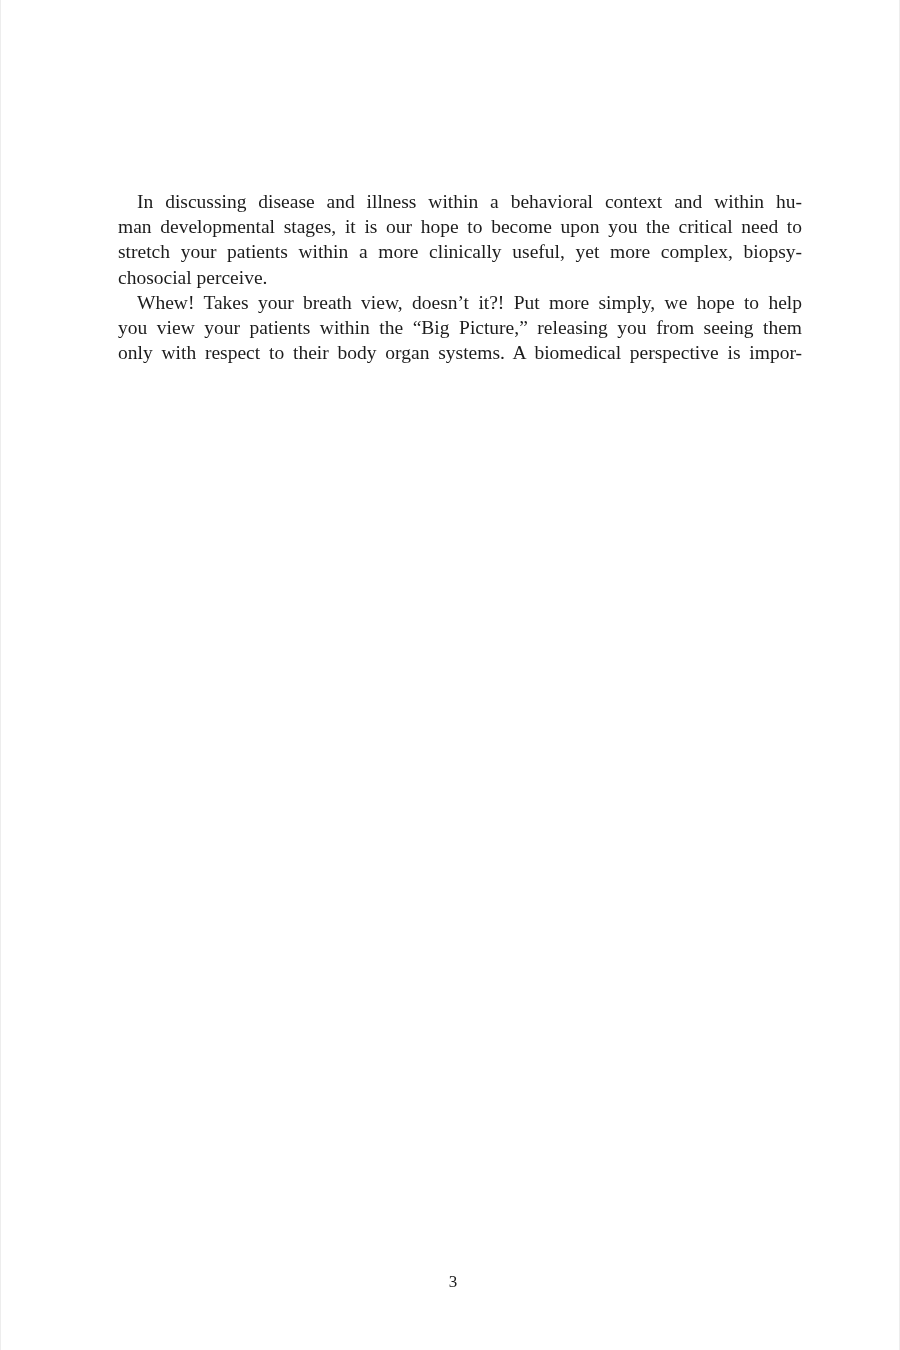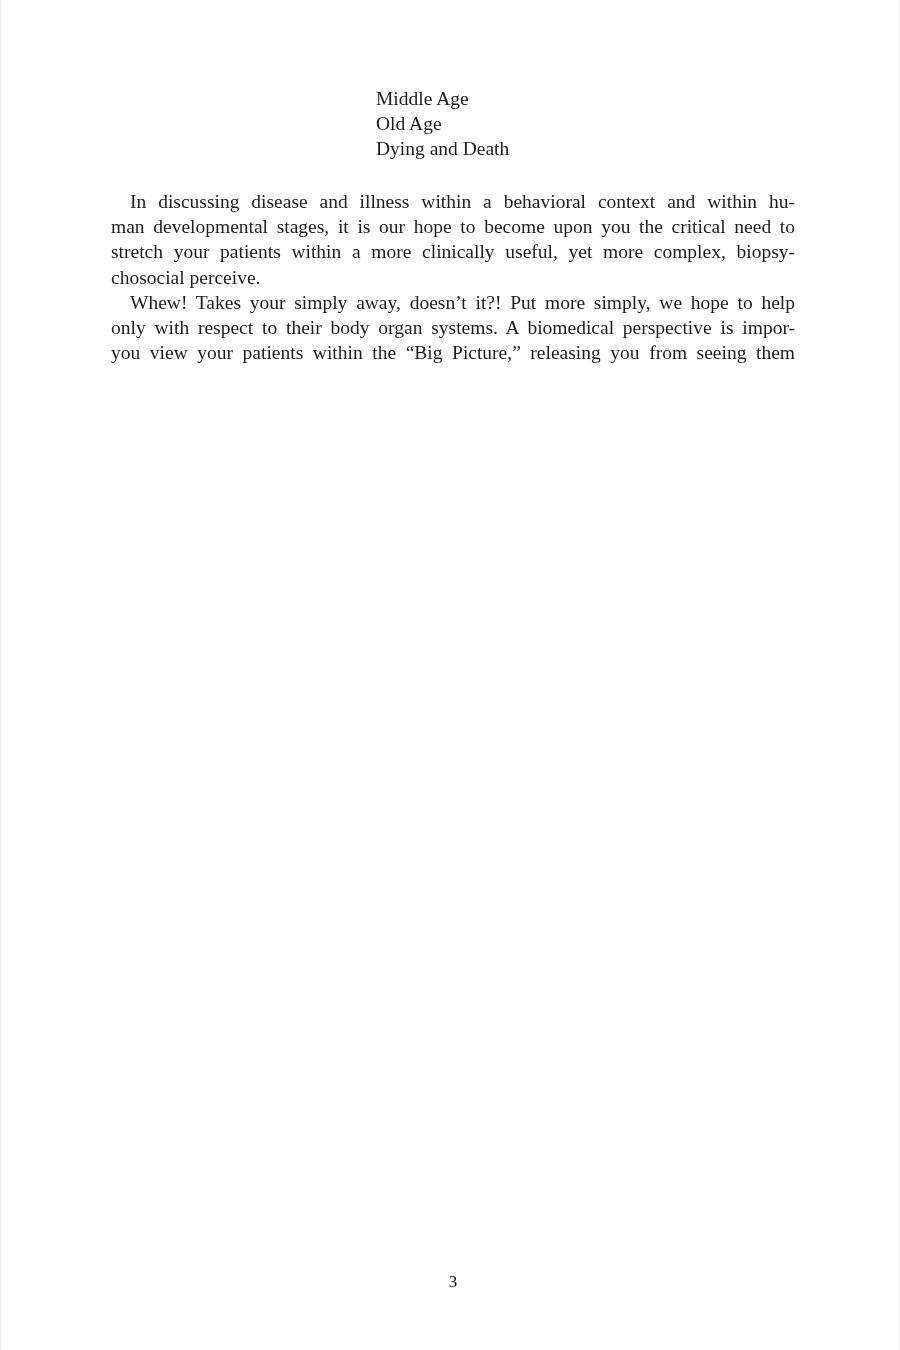--- a/index.html
+++ b/index.html
@@ -22,21 +22,21 @@
   .stage-list {
     position: absolute;
     left: 375px;
     top: 86px;
     font-size: 19.5px;
     line-height: 25px;
     white-space: nowrap;
   }
   .body-text {
     position: absolute;
-    left: 110px;
+    left: 117px;
     top: 189px;
     width: 684px;
     font-size: 19.5px;
     line-height: 25.2px;
   }
   .line {
     display: block;
   }
   .just {
     text-align: justify;
@@ -54,38 +54,33 @@
     font-size: 17px;
     line-height: 22px;
   }
   em { font-style: italic; }
 </style>
 </head>
 <body>
 
 <div class="page">
 
-  <div class="stage-list">
-    <span class="line">Middle Age</span>
-    <span class="line">Old Age</span>
-    <span class="line">Dying and Death</span>
-  </div>
 
   <div class="body-text">
 
     <div>
       <span class="line just indent">In discussing disease and illness within a behavioral context and within hu-</span>
       <span class="line just">man developmental stages, it is our hope to become upon you the critical need to</span>
       <span class="line just">stretch your patients within a more clinically useful, yet more complex, biopsy-</span>
       <span class="line">chosocial perceive.</span>
     </div>
 
     <div>
-      <span class="line just indent">Whew! Takes your simply away, doesn’t it?! Put more simply, we hope to help</span>
+      <span class="line just indent">Whew! Takes your breath view, doesn’t it?! Put more simply, we hope to help</span>
+      <span class="line just">you view your patients within the “Big Picture,” releasing you from seeing them</span>
       <span class="line just">only with respect to their body organ systems. A biomedical perspective is impor-</span>
-      <span class="line just">you view your patients within the “Big Picture,” releasing you from seeing them</span>
     </div>
 
   </div>
 
   <div class="folio">3</div>
 
 </div>
 
 </body></html>

